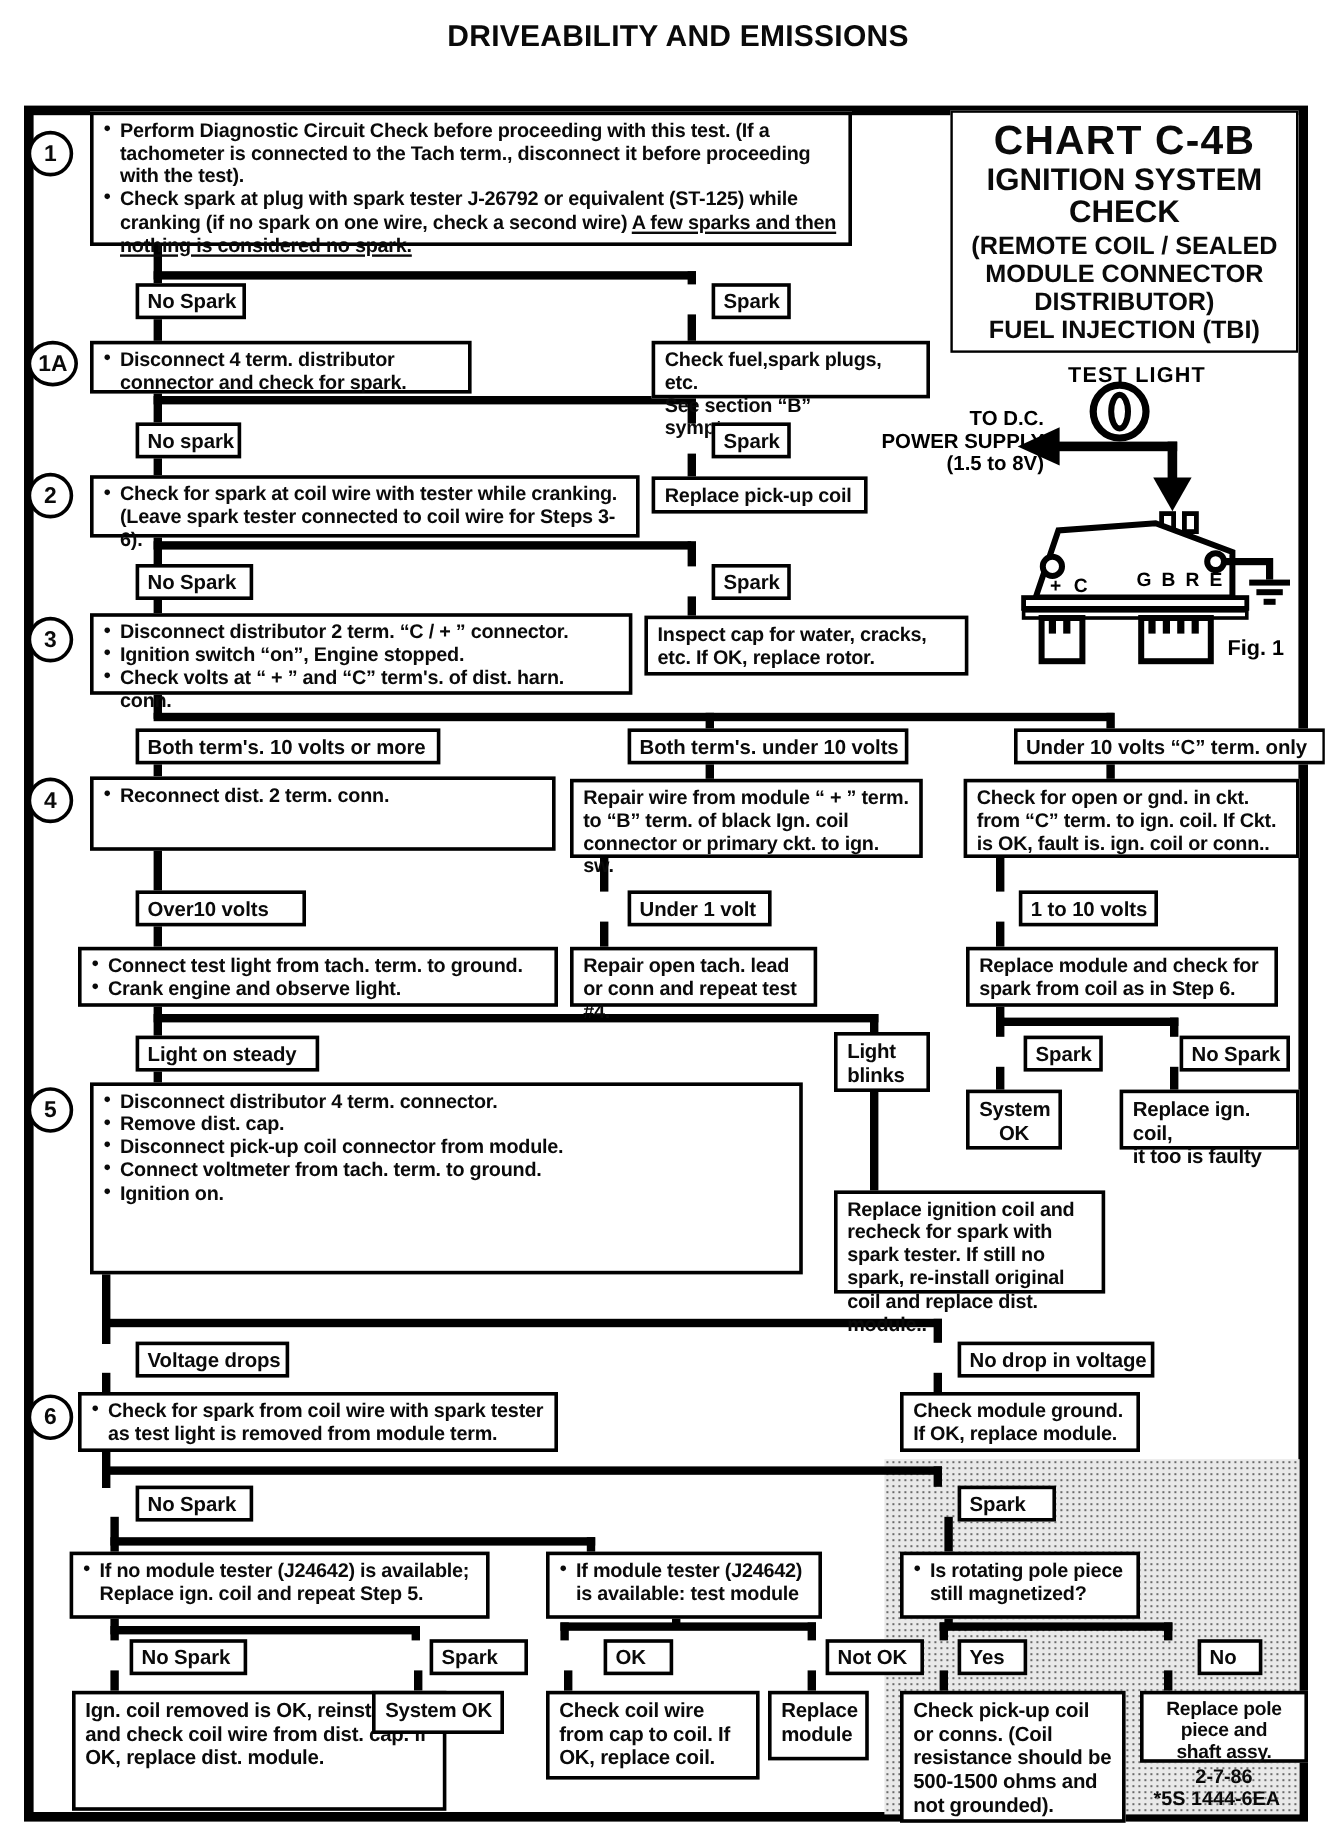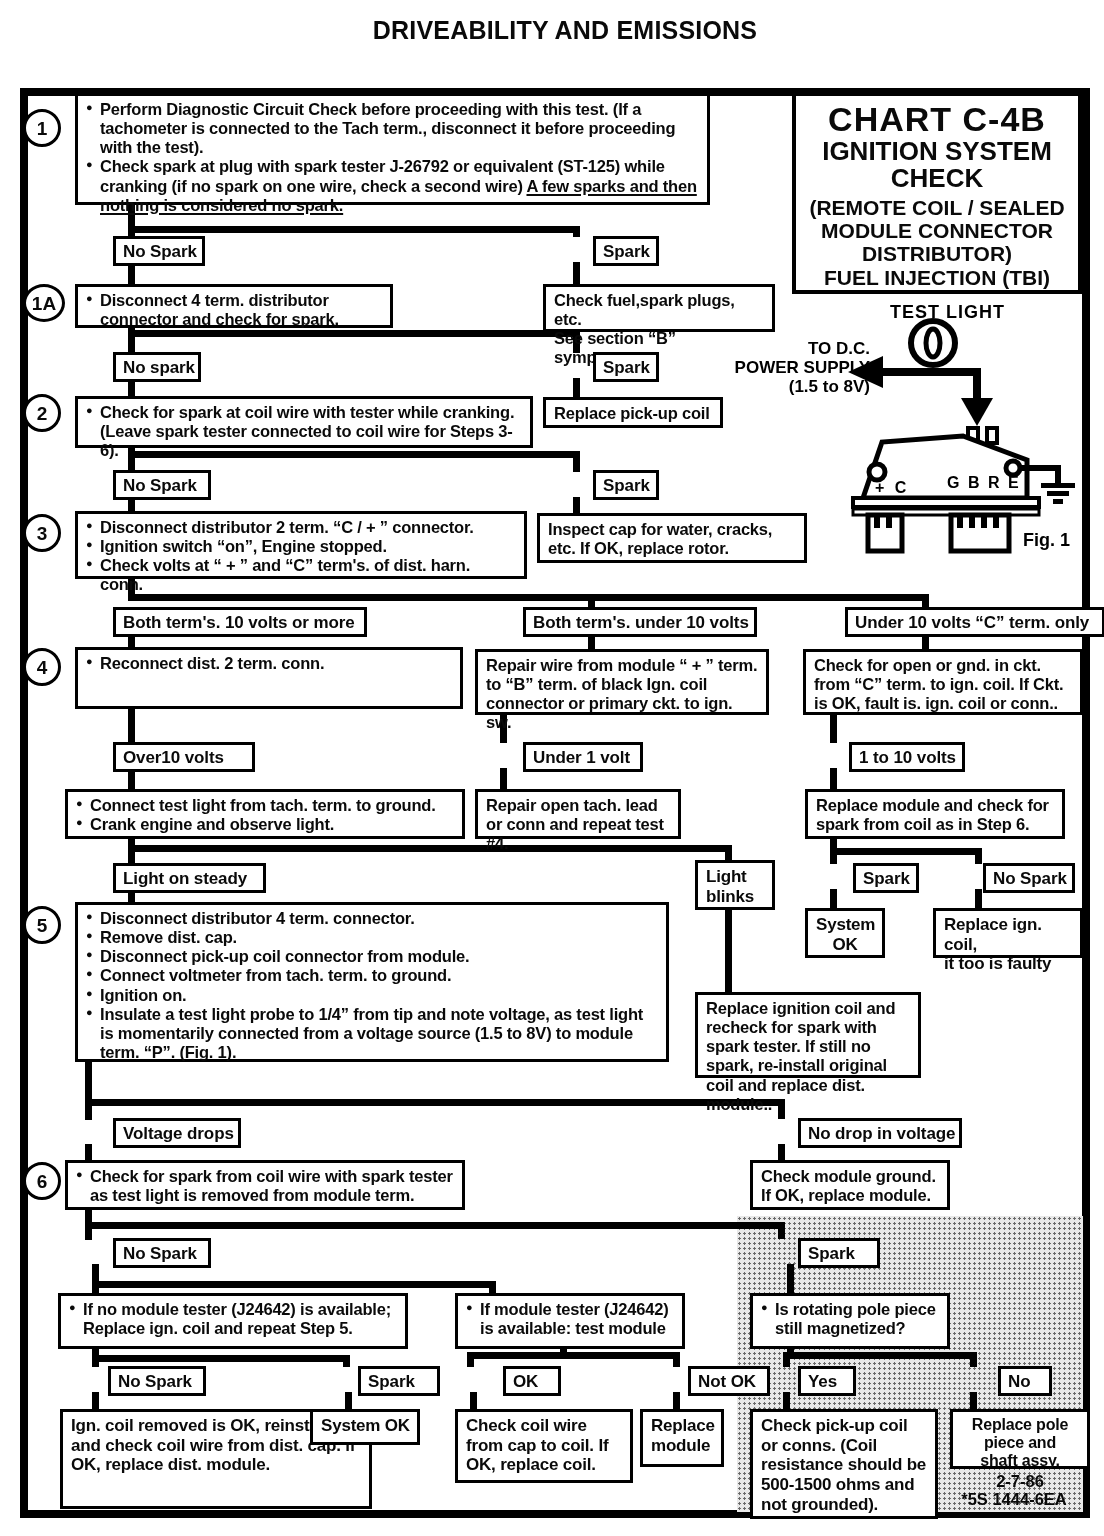--- a/index.html
+++ b/index.html
@@ -16,21 +16,21 @@
   .box { position:absolute; background:#fff; border:3px solid #000; padding:4px 8px; font-size:16.5px; line-height:1.16; letter-spacing:-0.2px; }
   .lbl { position:absolute; background:#fff; border:3px solid #000; padding:2px 7px 1px 7px; font-size:17px; line-height:1.25; white-space:nowrap; letter-spacing:-0.1px;margin-left:48px; }
   .ln  { position:absolute; background:#000; }
   .circ{ position:absolute; width:38px; height:38px; border:3px solid #000; border-radius:50%; background:#fff;
          text-align:center; line-height:33px; font-size:19px; }
   .circ.wide{ width:42px; }
   .b { position:relative; padding-left:14px; }
   .b::before { content:"●"; position:absolute; left:0; top:1px; font-size:11px; }
   .u { text-decoration:underline; text-decoration-thickness:2px; text-underline-offset:2px; }
   .tc { text-align:center; }
-  .title-block { left:792px; top:92px; width:290px; height:202px; border:4px solid #000000; background:#fff;
+  .title-block { left:792px; top:92px; width:290px; height:202px; border:2px solid #000000; background:#fff;
                  text-align:center; padding-top:6px; }
   .title-block .t1 { font-size:34px; letter-spacing:1px; line-height:1.05; }
   .title-block .t2 { font-size:26px; line-height:1.05; }
   .title-block .t3 { font-size:21px; line-height:1.1; }
   .shade { left:737px; top:1216px; width:346px; height:296px;
            background-color:#e9e9e9;
            background-image:radial-gradient(circle, #6a6a6a 1.1px, transparent 1.2px);
            background-size:5px 5px; }
   .foot { position:absolute; font-size:16.5px; text-align:center; letter-spacing:0; }
   svg text { font-family:"Liberation Sans", sans-serif; font-weight:700; fill:#000; }
@@ -214,21 +214,20 @@
   <div>Replace ign. coil,</div>
   <div>it too is faulty</div>
 </div>
 
 <div class="box" style="left:75px;top:902px;width:594px;height:160px;font-size:16.5px">
   <div class="b"><span>Disconnect distributor 4 term. connector.</span></div>
   <div class="b"><span>Remove dist. cap.</span></div>
   <div class="b"><span>Disconnect pick-up coil connector from module.</span></div>
   <div class="b"><span>Connect voltmeter from tach. term. to ground.</span></div>
   <div class="b"><span>Ignition on.</span></div>
-  <div class="b"><span>Insulate a test light probe to 1/4” from tip and note voltage, as test light is momentarily connected from a voltage source  (1.5 to 8V) to module term. “P”. (Fig. 1).</span></div>
 </div>
 
 <div class="box" style="left:695px;top:992px;width:226px;height:86px">
   <span>Replace ignition coil and recheck for spark with spark tester.  If still no spark, re-install original coil and replace dist. module..</span>
 </div>
 
 <div class="lbl" style="left:65px;top:1118px;width:128px">Voltage drops</div>
 <div class="lbl" style="left:750px;top:1118px;width:164px">No drop in voltage</div>
 
 <div class="box" style="left:65px;top:1160px;width:400px;height:50px">

